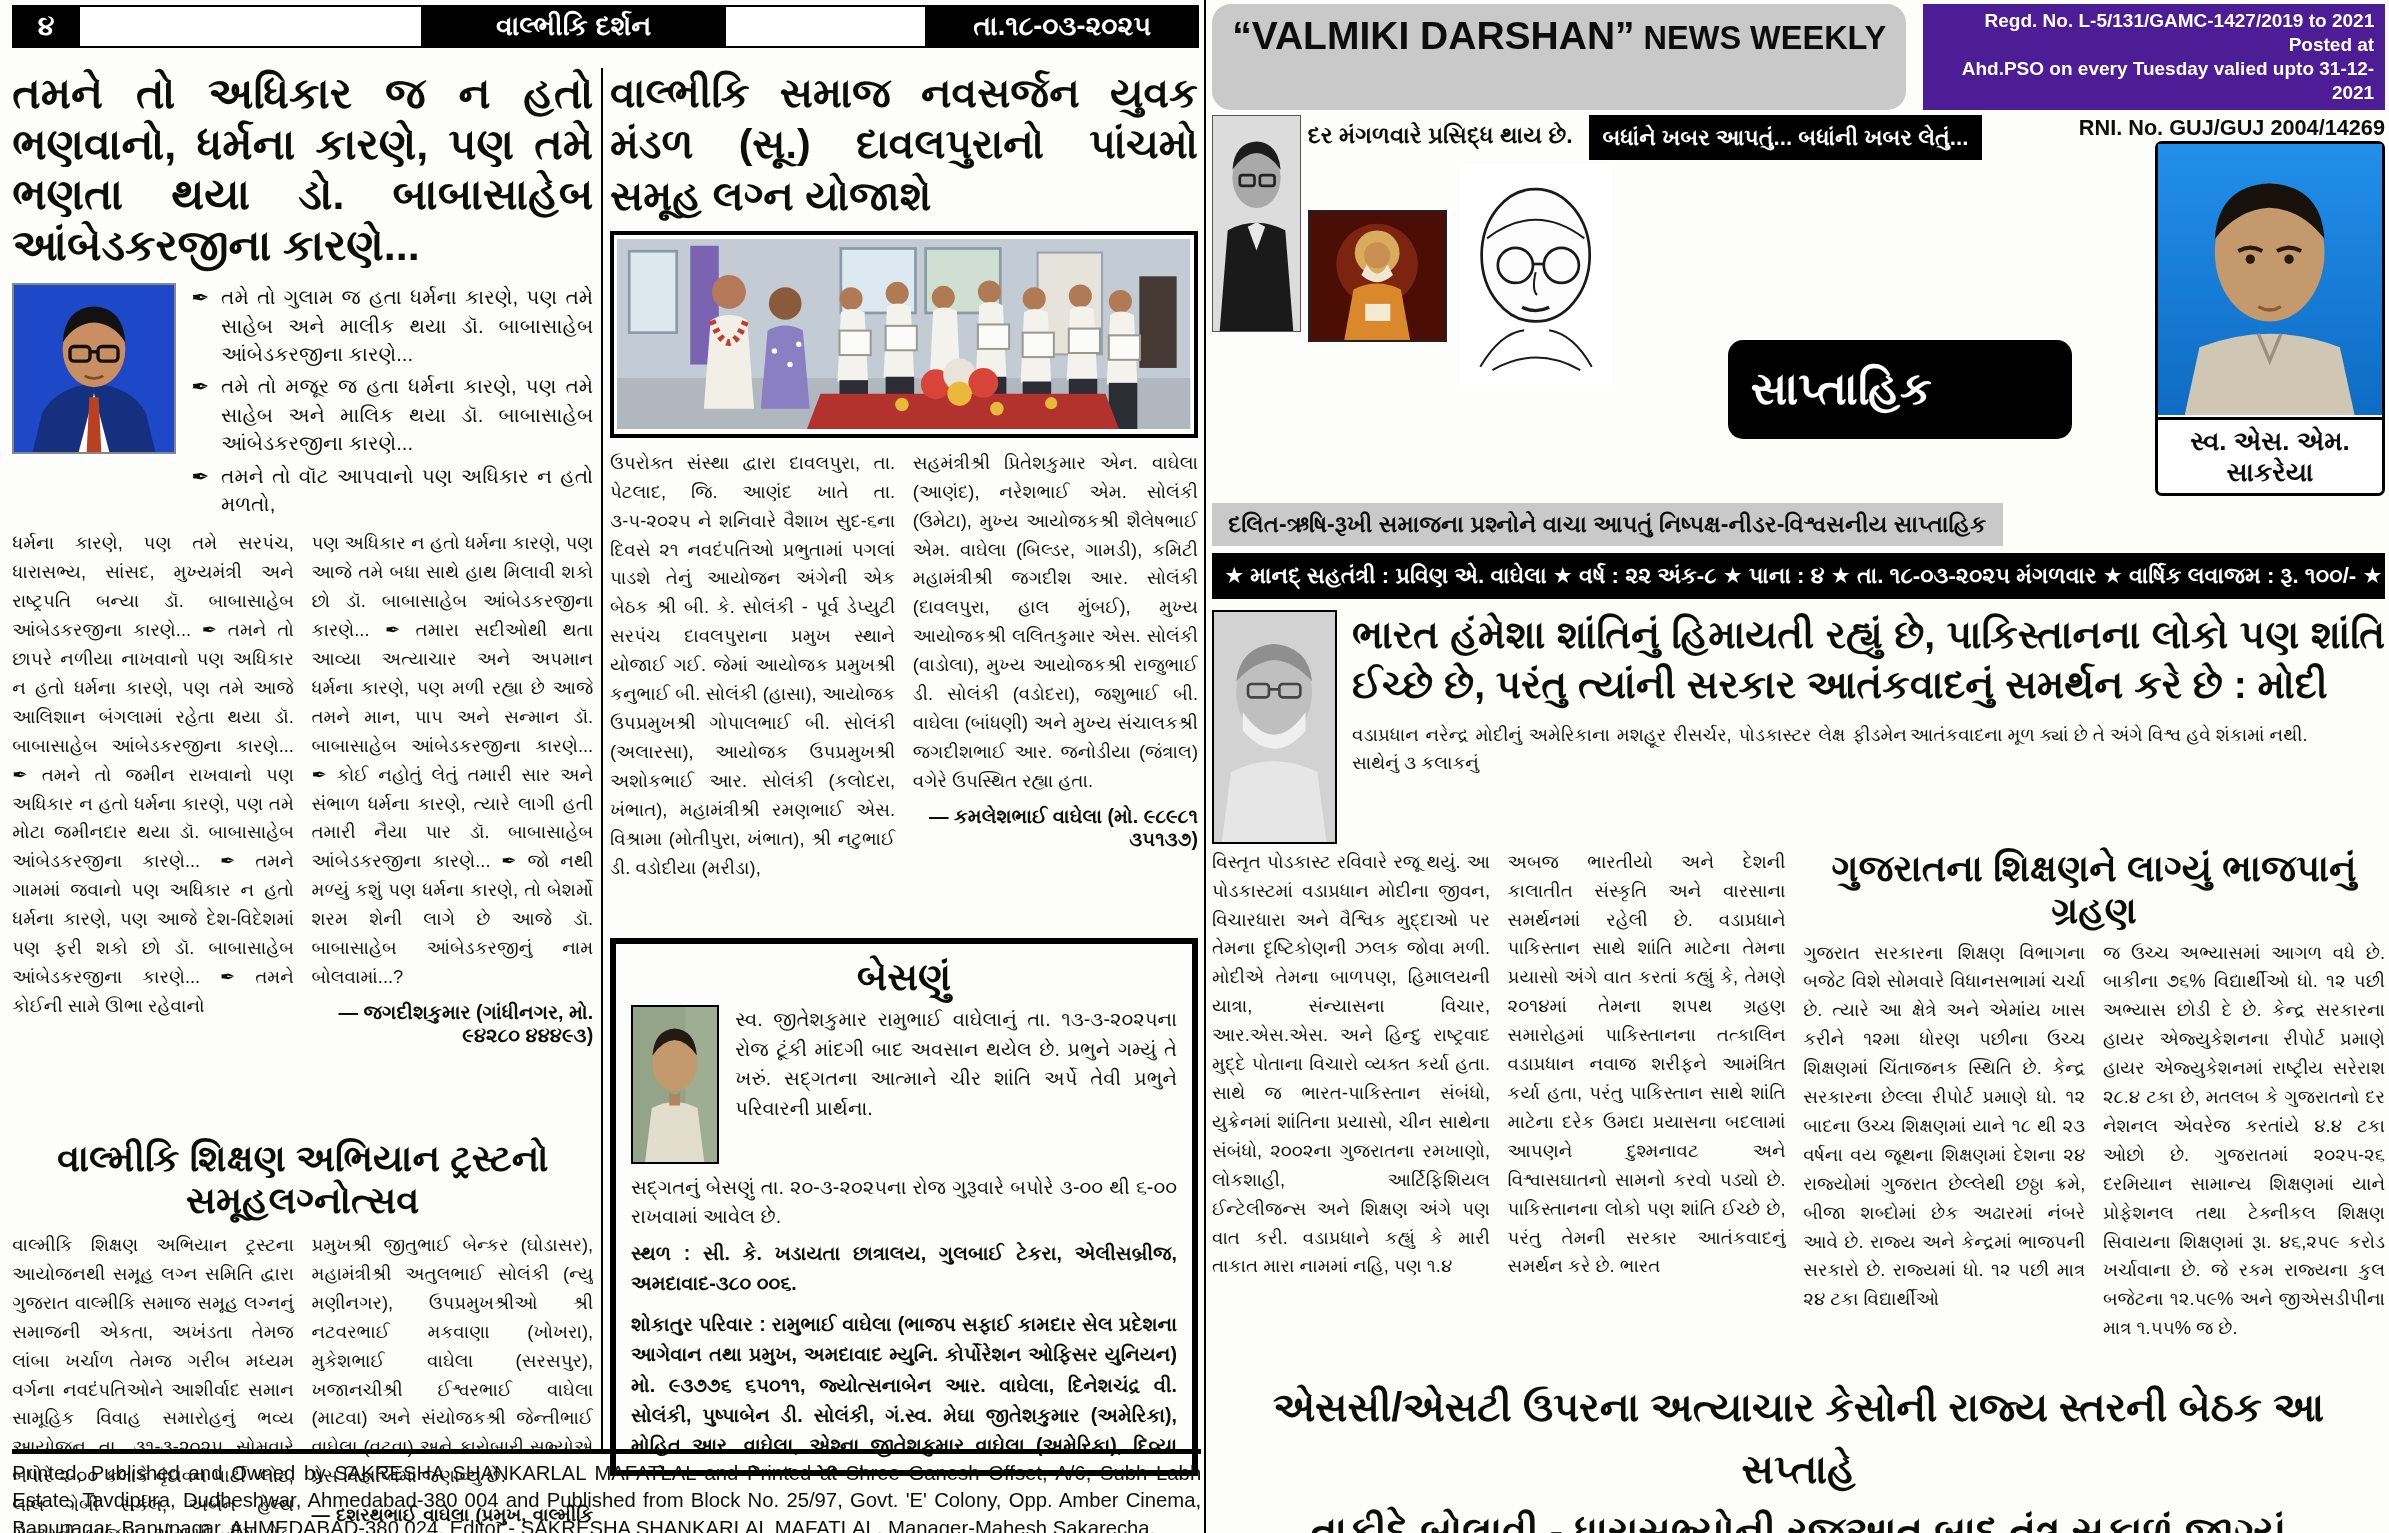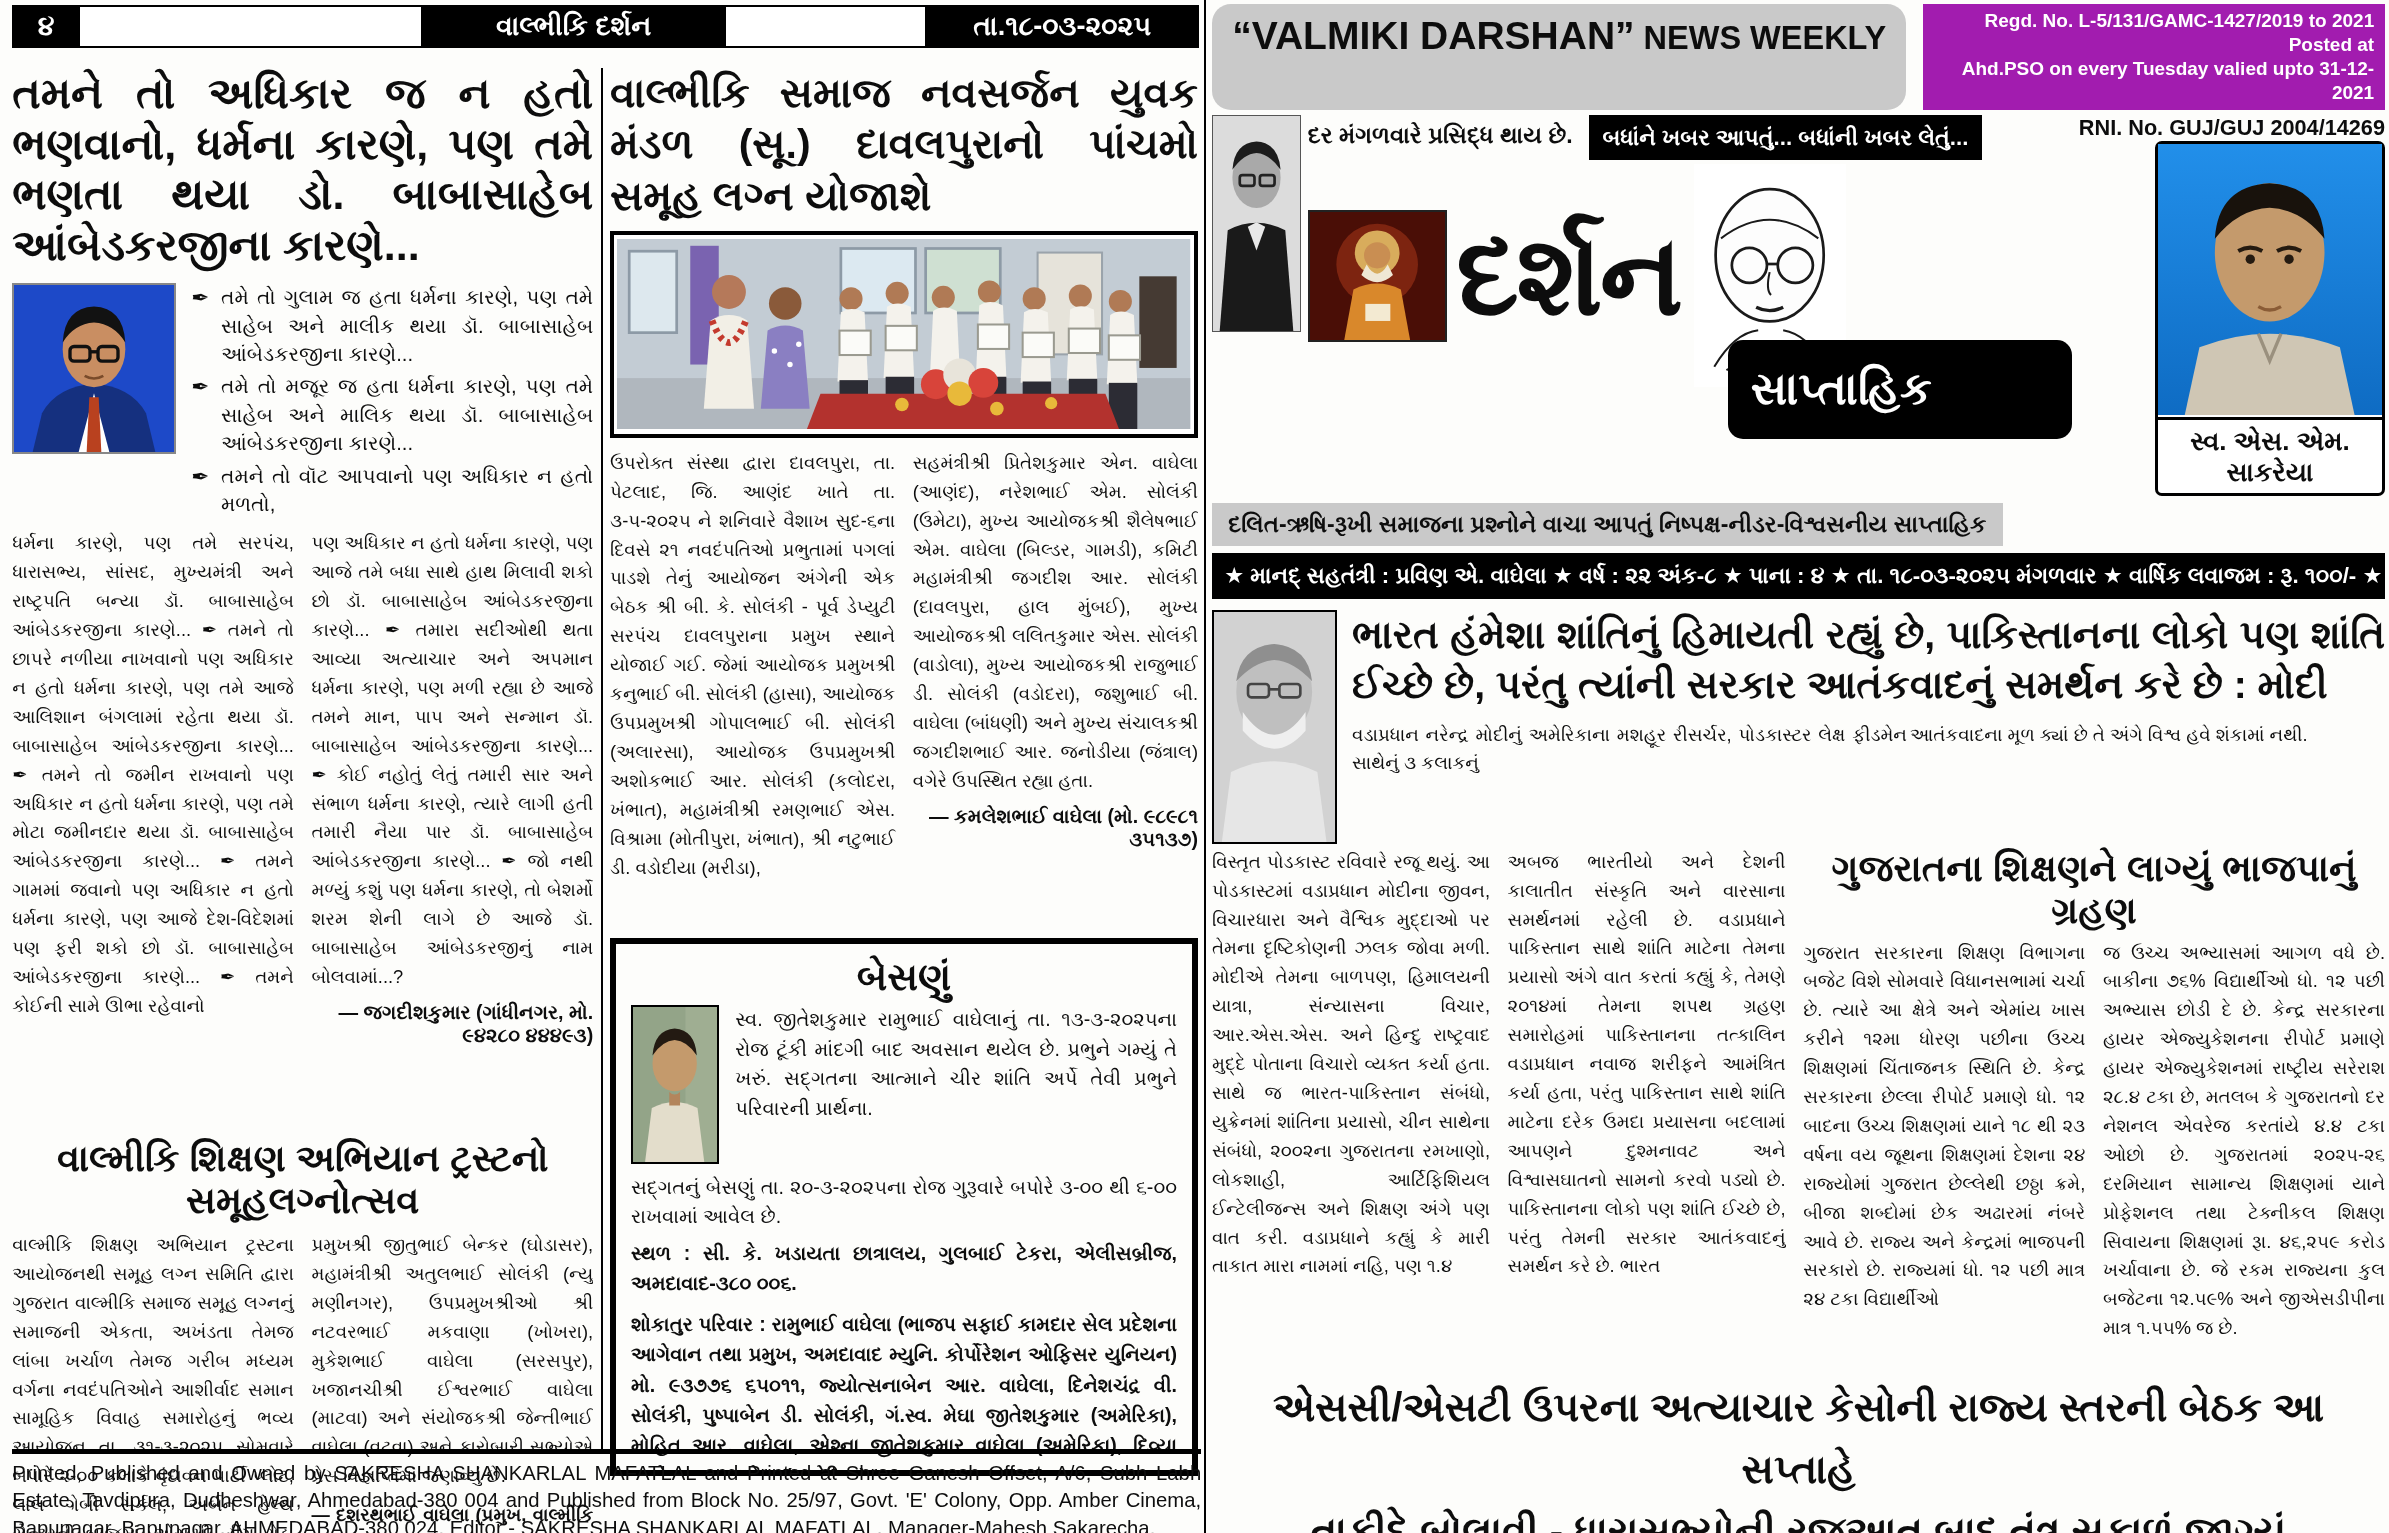--- a/index.html
+++ b/index.html
@@ -55,21 +55,21 @@
   .besnu-text { font-size:19.6px; line-height:1.5; text-align:justify; }
   .besnu-p2 { font-size:19.6px; line-height:1.5; text-align:justify; margin-top:8.1px; }
   .besnu-family { font-weight:bold; font-size:19.6px; line-height:1.55; text-align:justify; margin-top:10.8px; }
 
   
   .right-sec { position:absolute; left:1212px; top:4.1px; width:1173px; }
   .mast-row1 { display:flex; gap:17px; }
   .mast-pill { background:#c9c9c9; border-radius:19px; padding:9.5px 20.3px;
     font-weight:bold; font-size:39px; white-space:nowrap; }
   .mast-pill .nw { font-size:32.5px; }
-  .regd-box { background:#a21caf; color:#fff; font-weight:bold; font-size:19px; line-height:1.25;
+  .regd-box { background:#4c1d95; color:#fff; font-weight:bold; font-size:19px; line-height:1.25;
     padding:5.4px 10.8px; text-align:right; flex:1; }
   .mast-row2 { display:flex; margin-top:5.4px; }
   .mast-bw { flex:0 0 89px; height:217px; border:1.4px solid #555; }
   .mast-mid { flex:1; padding:0 6.8px; }
   .pub-note-row { display:flex; align-items:flex-start; gap:16.3px; }
   .pub-note { font-weight:bold; font-size:23px; padding-top:6.8px;text-align:right; }
   .slogan-box { background:#000; color:#fff; font-weight:bold; font-size:22.3px; padding:9.5px 13.5px; }
   .rni { font-weight:bold; font-size:21.7px; white-space:nowrap; }
   .big-title-row { display:flex; align-items:center; gap:9.5px; margin-top:4.1px; }
   .big-title { font-weight:bold; font-size:112px; line-height:1; letter-spacing:-2.7px; white-space:nowrap; }
@@ -316,21 +316,20 @@
             <svg width="100%" height="100%" viewBox="0 0 205 195" preserveAspectRatio="none">
               <rect width="205" height="195" fill="#4a0e06"></rect>
               <circle cx="102" cy="80" r="62" fill="#7d2410"></circle>
               <circle cx="102" cy="62" r="34" fill="#e8c46a" opacity="0.85"></circle>
               <circle cx="102" cy="66" r="20" fill="#c98e52"></circle>
               <path d="M86,80 Q102,108 118,80 L126,96 Q102,118 78,96 Z" fill="#efe7d4"></path>
               <path d="M52,195 L66,118 Q102,100 138,118 L152,195 Z" fill="#d9882b"></path>
               <rect x="84" y="140" width="38" height="26" fill="#f3ead2"></rect>
             </svg>
           </span>
-          <span class="big-title">દર્શન</span>
           <span class="gandhi">
             <svg width="100%" height="100%" viewBox="0 0 225 330">
               <rect width="225" height="330" fill="#ffffff"></rect>
               <ellipse cx="112" cy="135" rx="80" ry="98" fill="#fdfdfd" stroke="#1a1a1a" stroke-width="4"></ellipse>
               <path d="M40,110 Q112,55 184,110" fill="none" stroke="#1a1a1a" stroke-width="3"></path>
               <circle cx="82" cy="150" r="26" fill="none" stroke="#1a1a1a" stroke-width="4"></circle>
               <circle cx="150" cy="150" r="26" fill="none" stroke="#1a1a1a" stroke-width="4"></circle>
               <line x1="108" y1="148" x2="124" y2="148" stroke="#1a1a1a" stroke-width="4"></line>
               <path d="M112,160 Q106,186 114,194" fill="none" stroke="#1a1a1a" stroke-width="3"></path>
               <path d="M92,212 Q112,222 132,212" fill="none" stroke="#1a1a1a" stroke-width="5"></path>

